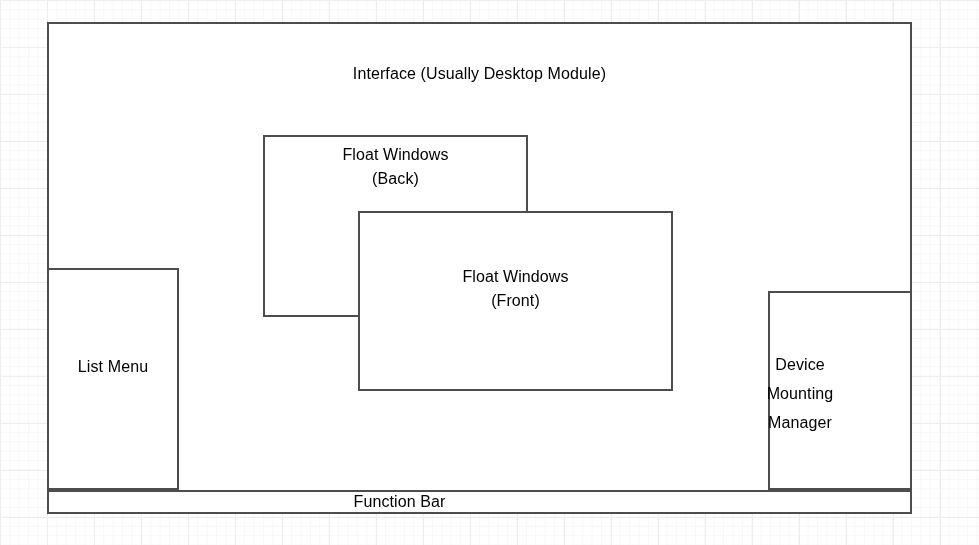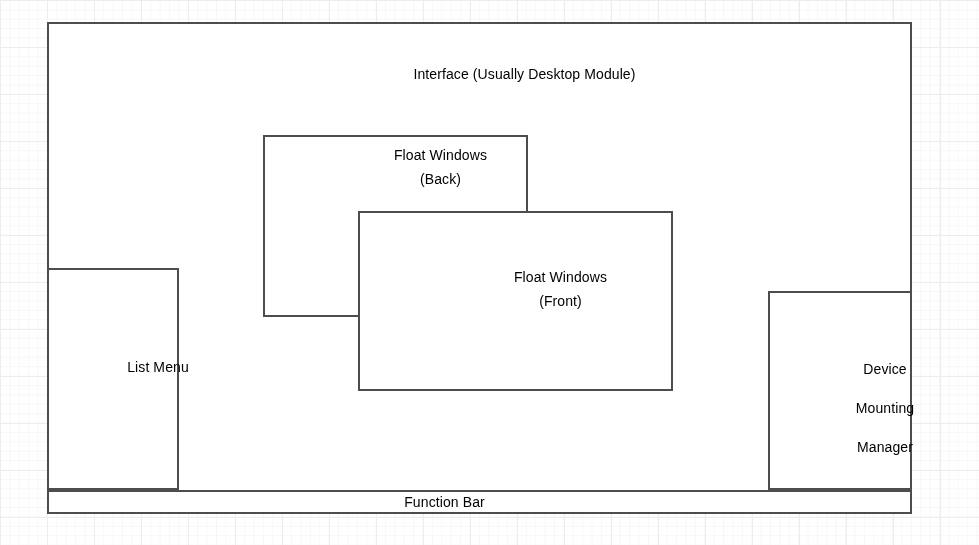--- a/index.html
+++ b/index.html
@@ -31,26 +31,25 @@
   .box {
     position: absolute;
     box-sizing: border-box;
     background: #ffffff;
     border: 2px solid #4d4d4d;
   }
   .label {
     position: absolute;
     color: #000000;
     font-family: "Liberation Sans", sans-serif;
-    font-size: 14px;
+    font-size: 16px;
     line-height: 24px;
     text-align: center;
     white-space: pre-line;
     letter-spacing: 0.1px;
-    padding-left: 45px;
   }
 
   
   #interface-box {
     left: 47px;
     top: 22px;
     width: 865px;
     height: 492px;
     z-index: 1;
   }
@@ -108,24 +107,24 @@
 
   
   #device-manager-box {
     left: 768px;
     top: 291px;
     width: 144px;
     height: 199px;
     z-index: 3;
   }
   #device-manager-label {
-    left: 768px;
+    left: 728px;
     top: 350px;
     width: 144px;
-    line-height: 39px;
+    line-height: 29px;
     z-index: 6;
   }
 
   
   #function-bar-box {
     left: 47px;
     top: 490px;
     width: 865px;
     height: 24px;
     z-index: 5;

